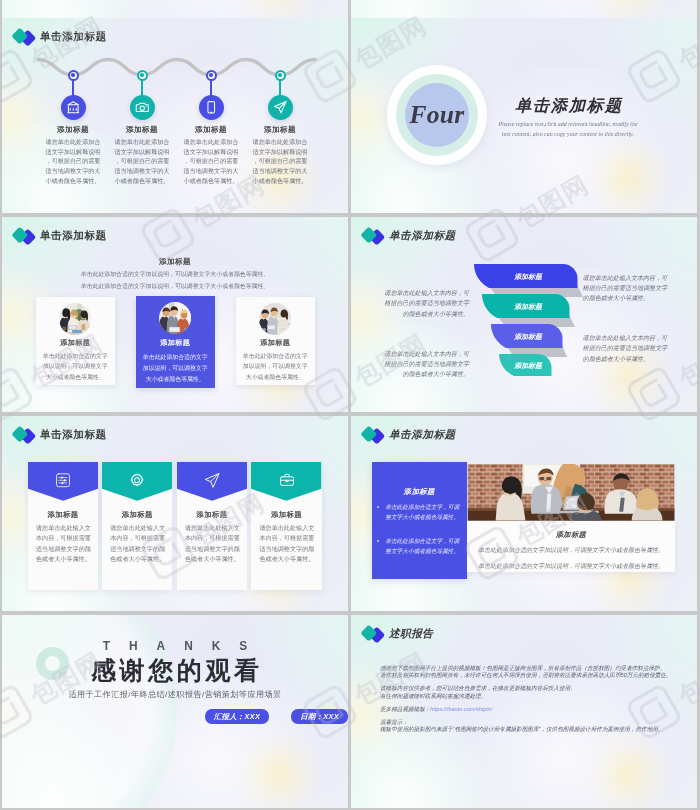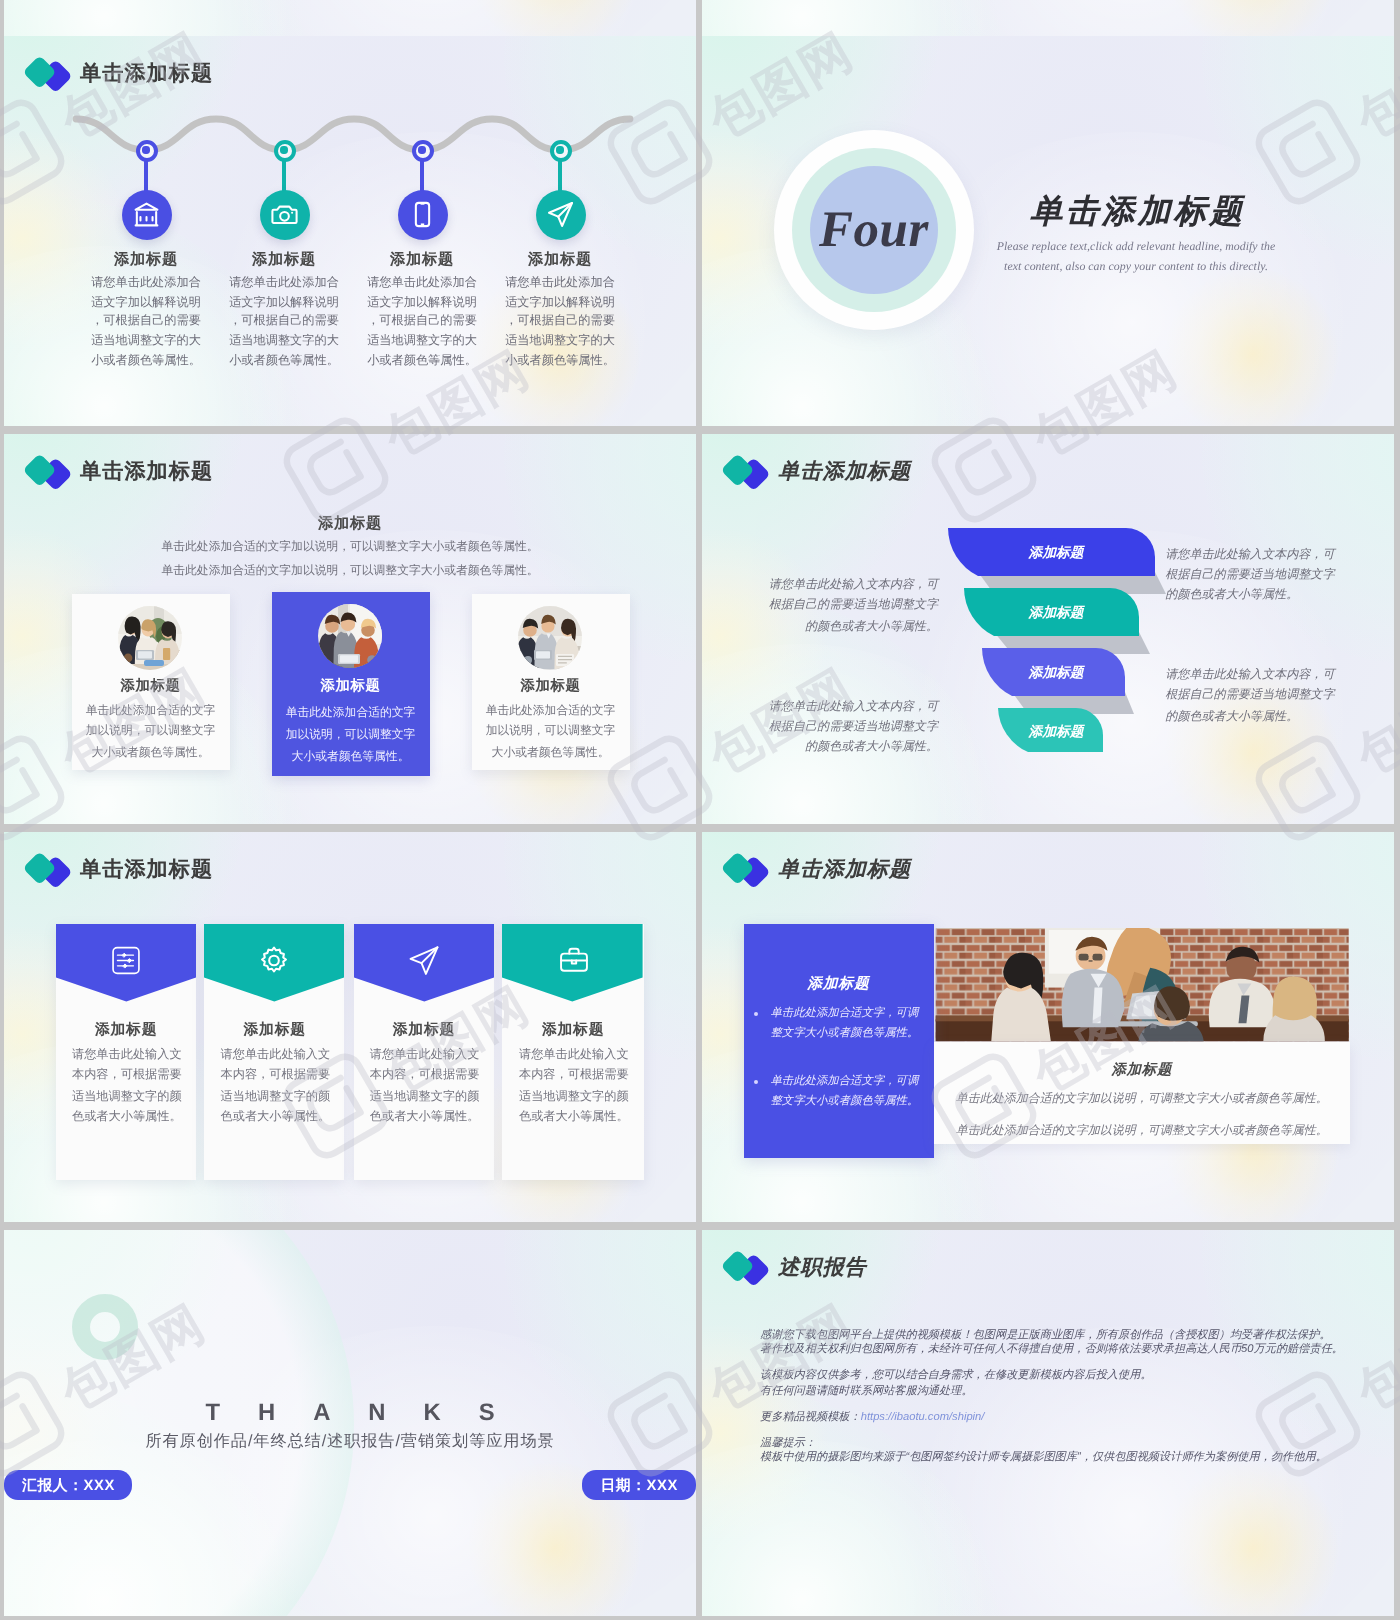--- a/index.html
+++ b/index.html
@@ -90,25 +90,25 @@
   .s6blue li{position:relative;font-size:5.7px;line-height:1.78;color:#eceaff;margin-bottom:14px;word-break:break-all;}
   .s6blue li::before{content:"";position:absolute;left:-8px;top:4px;width:2.2px;height:2.2px;border-radius:50%;background:#d6d4ff;}
   .s6img{position:absolute;left:115.8px;top:48.2px;width:208.2px;height:56.6px;overflow:hidden;}
   .s6img svg{display:block;}
   .s6wht{position:absolute;left:115.8px;top:104.8px;width:208.2px;height:51.5px;background:#fcfcfc;box-shadow:0 2px 6px rgba(120,125,160,.13);}
   .s6wht .h{text-align:center;margin-top:9px;font-size:7.2px;font-weight:700;color:#4b4b4b;letter-spacing:.4px;}
   .s6wht .p{margin:5px auto 0;width:190px;text-align:center;font-size:6px;line-height:1.9;color:#74747f;}
   
   .s7ring{position:absolute;left:34px;top:32px;width:33.4px;height:33.4px;box-sizing:border-box;border-radius:50%;border:9px solid #c8e8dd;opacity:.85;}
   .s7{position:absolute;left:0;top:0;width:346px;text-align:center;}
-  .s7 .en{margin-top:84px;font-size:11.9px;font-weight:700;color:#55555e;letter-spacing:19px;text-indent:19px;}
+  .s7 .en{margin-top:24px;font-size:11.9px;font-weight:700;color:#55555e;letter-spacing:19px;text-indent:19px;}
   
   .s7 .cn{margin-top:1px;font-size:25px;font-weight:700;color:#2c2c34;letter-spacing:3.6px;text-indent:3.6px;}
   .s7 .sub{margin-top:2px;font-size:8.1px;color:#5b5b66;letter-spacing:.45px;}
-  .s7 .btns{margin-top:9px;display:flex;justify-content:space-between;gap:0;}
+  .s7 .btns{margin-top:9px;display:flex;justify-content:flex-end;gap:22px;font-style:italic;}
   .s7 .btn{background:#4a50e4;border-radius:7px;padding:2.6px 9px;font-size:7.4px;font-weight:700;color:#fff;letter-spacing:.3px;}
   
   .s8{position:absolute;left:29px;top:50px;width:300px;font-size:5.6px;line-height:1.29;color:#55556a;}
   .s8 p{margin:0;}
   .s8 .gap{height:6px;}
   .s8 .a{color:#7f92da;}
   
   .wm{position:absolute;left:0;top:0;width:700px;height:810px;pointer-events:none;}
 </style>
 </head>
@@ -597,21 +597,22 @@
         <span class="g-mint-tr"></span>
         <span class="g-mint-bl"></span>
         <span class="g-yel-l"></span>
         <span class="g-yel-br"></span>
         <span class="g-white"></span>
         <span class="g-wht2"></span>
   </div>
   <span class="s7ring"></span>
   <div class="s7">
     <div class="en">THANKS</div>
-    <div class="sub">所有原创作品/年终总结/述职报告/营销策划等应用场景</div>
+    <div class="cn">感谢您的观看</div>
+    <div class="sub">适用于工作汇报/年终总结/述职报告/营销策划等应用场景</div>
     <div class="btns">
       <span class="btn">汇报人：XXX</span>
       <span class="btn">日期：XXX</span>
     </div>
   </div>
 </div>
 
 <div class="slide c2 r4">
   <div class="bg">
     <span class="g-lav"></span>

